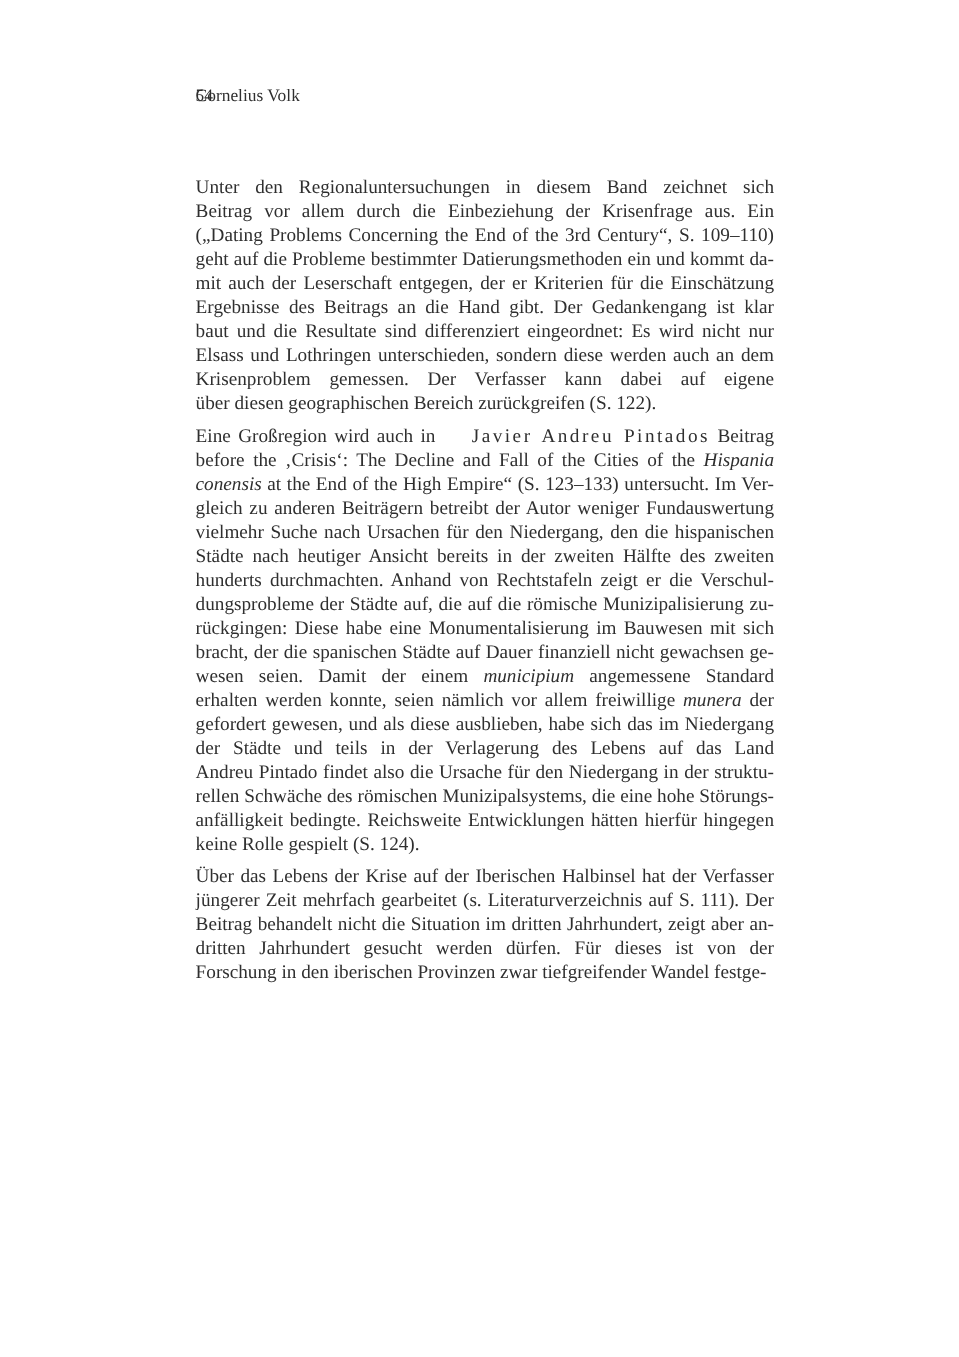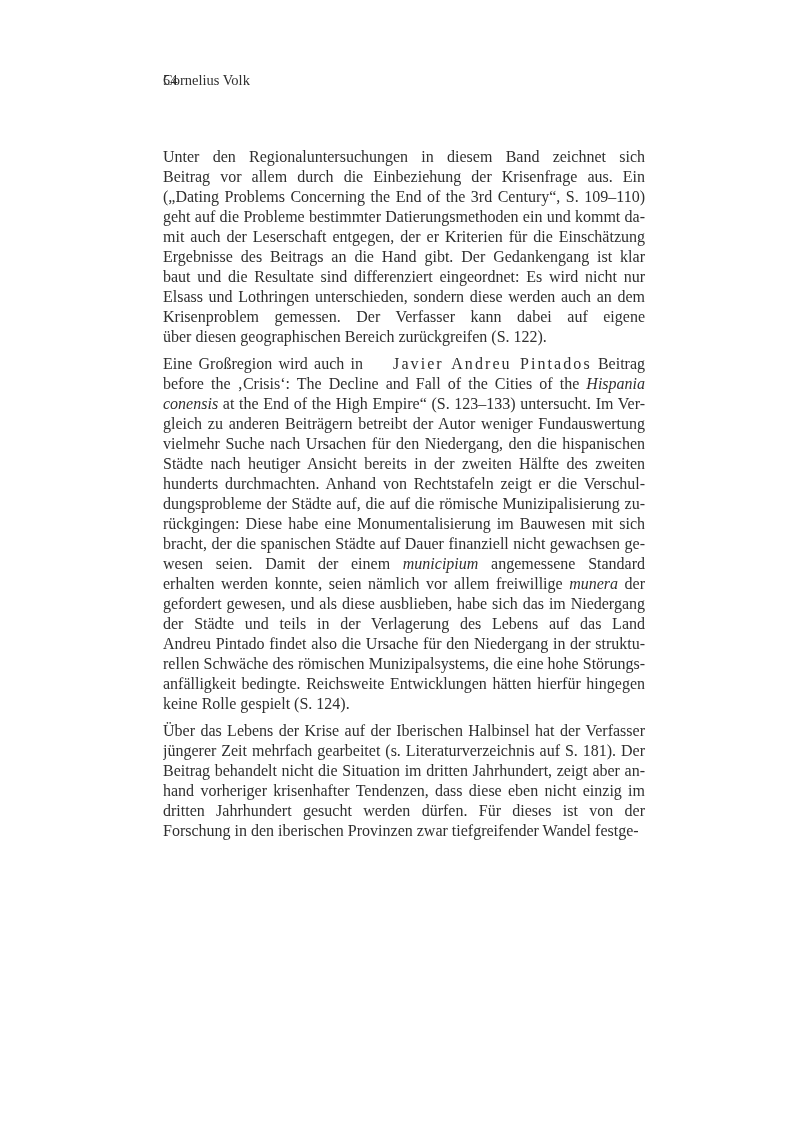--- a/index.html
+++ b/index.html
@@ -108,21 +108,20 @@
         <div class="line"><span>erhalten werden konnte, seien nämlich vor allem freiwillige </span><span class="italic">munera</span><span> der Eliten</span></div>
         <div class="line"><span>gefordert gewesen, und als diese ausblieben, habe sich das im Niedergang</span></div>
         <div class="line"><span>der Städte und teils in der Verlagerung des Lebens auf das Land ausgewirkt.</span></div>
         <div class="line"><span>Andreu Pintado findet also die Ursache für den Niedergang in der struktu-</span></div>
         <div class="line"><span>rellen Schwäche des römischen Munizipalsystems, die eine hohe Störungs-</span></div>
         <div class="line"><span>anfälligkeit bedingte. Reichsweite Entwicklungen hätten hierfür hingegen</span></div>
         <div class="line last"><span>keine Rolle gespielt (S. 124).</span></div>
       </div>
       <div class="para">
         <div class="line"><span>Über das Lebens der Krise auf der Iberischen Halbinsel hat der Verfasser in</span></div>
-        <div class="line"><span>jüngerer Zeit mehrfach gearbeitet (s. Literaturverzeichnis auf S. 181). Der</span></div>
+        <div class="line"><span>jüngerer Zeit mehrfach gearbeitet (s. Literaturverzeichnis auf S. 111). Der</span></div>
         <div class="line"><span>Beitrag behandelt nicht die Situation im dritten Jahrhundert, zeigt aber an-</span></div>
-        <div class="line"><span>hand vorheriger krisenhafter Tendenzen, dass diese eben nicht einzig im</span></div>
         <div class="line"><span>dritten Jahrhundert gesucht werden dürfen. Für dieses ist von der modernen</span></div>
         <div class="line last"><span>Forschung in den iberischen Provinzen zwar tiefgreifender Wandel festge-</span></div>
       </div>
     </div>
 
 </div>
 
 </body></html>

